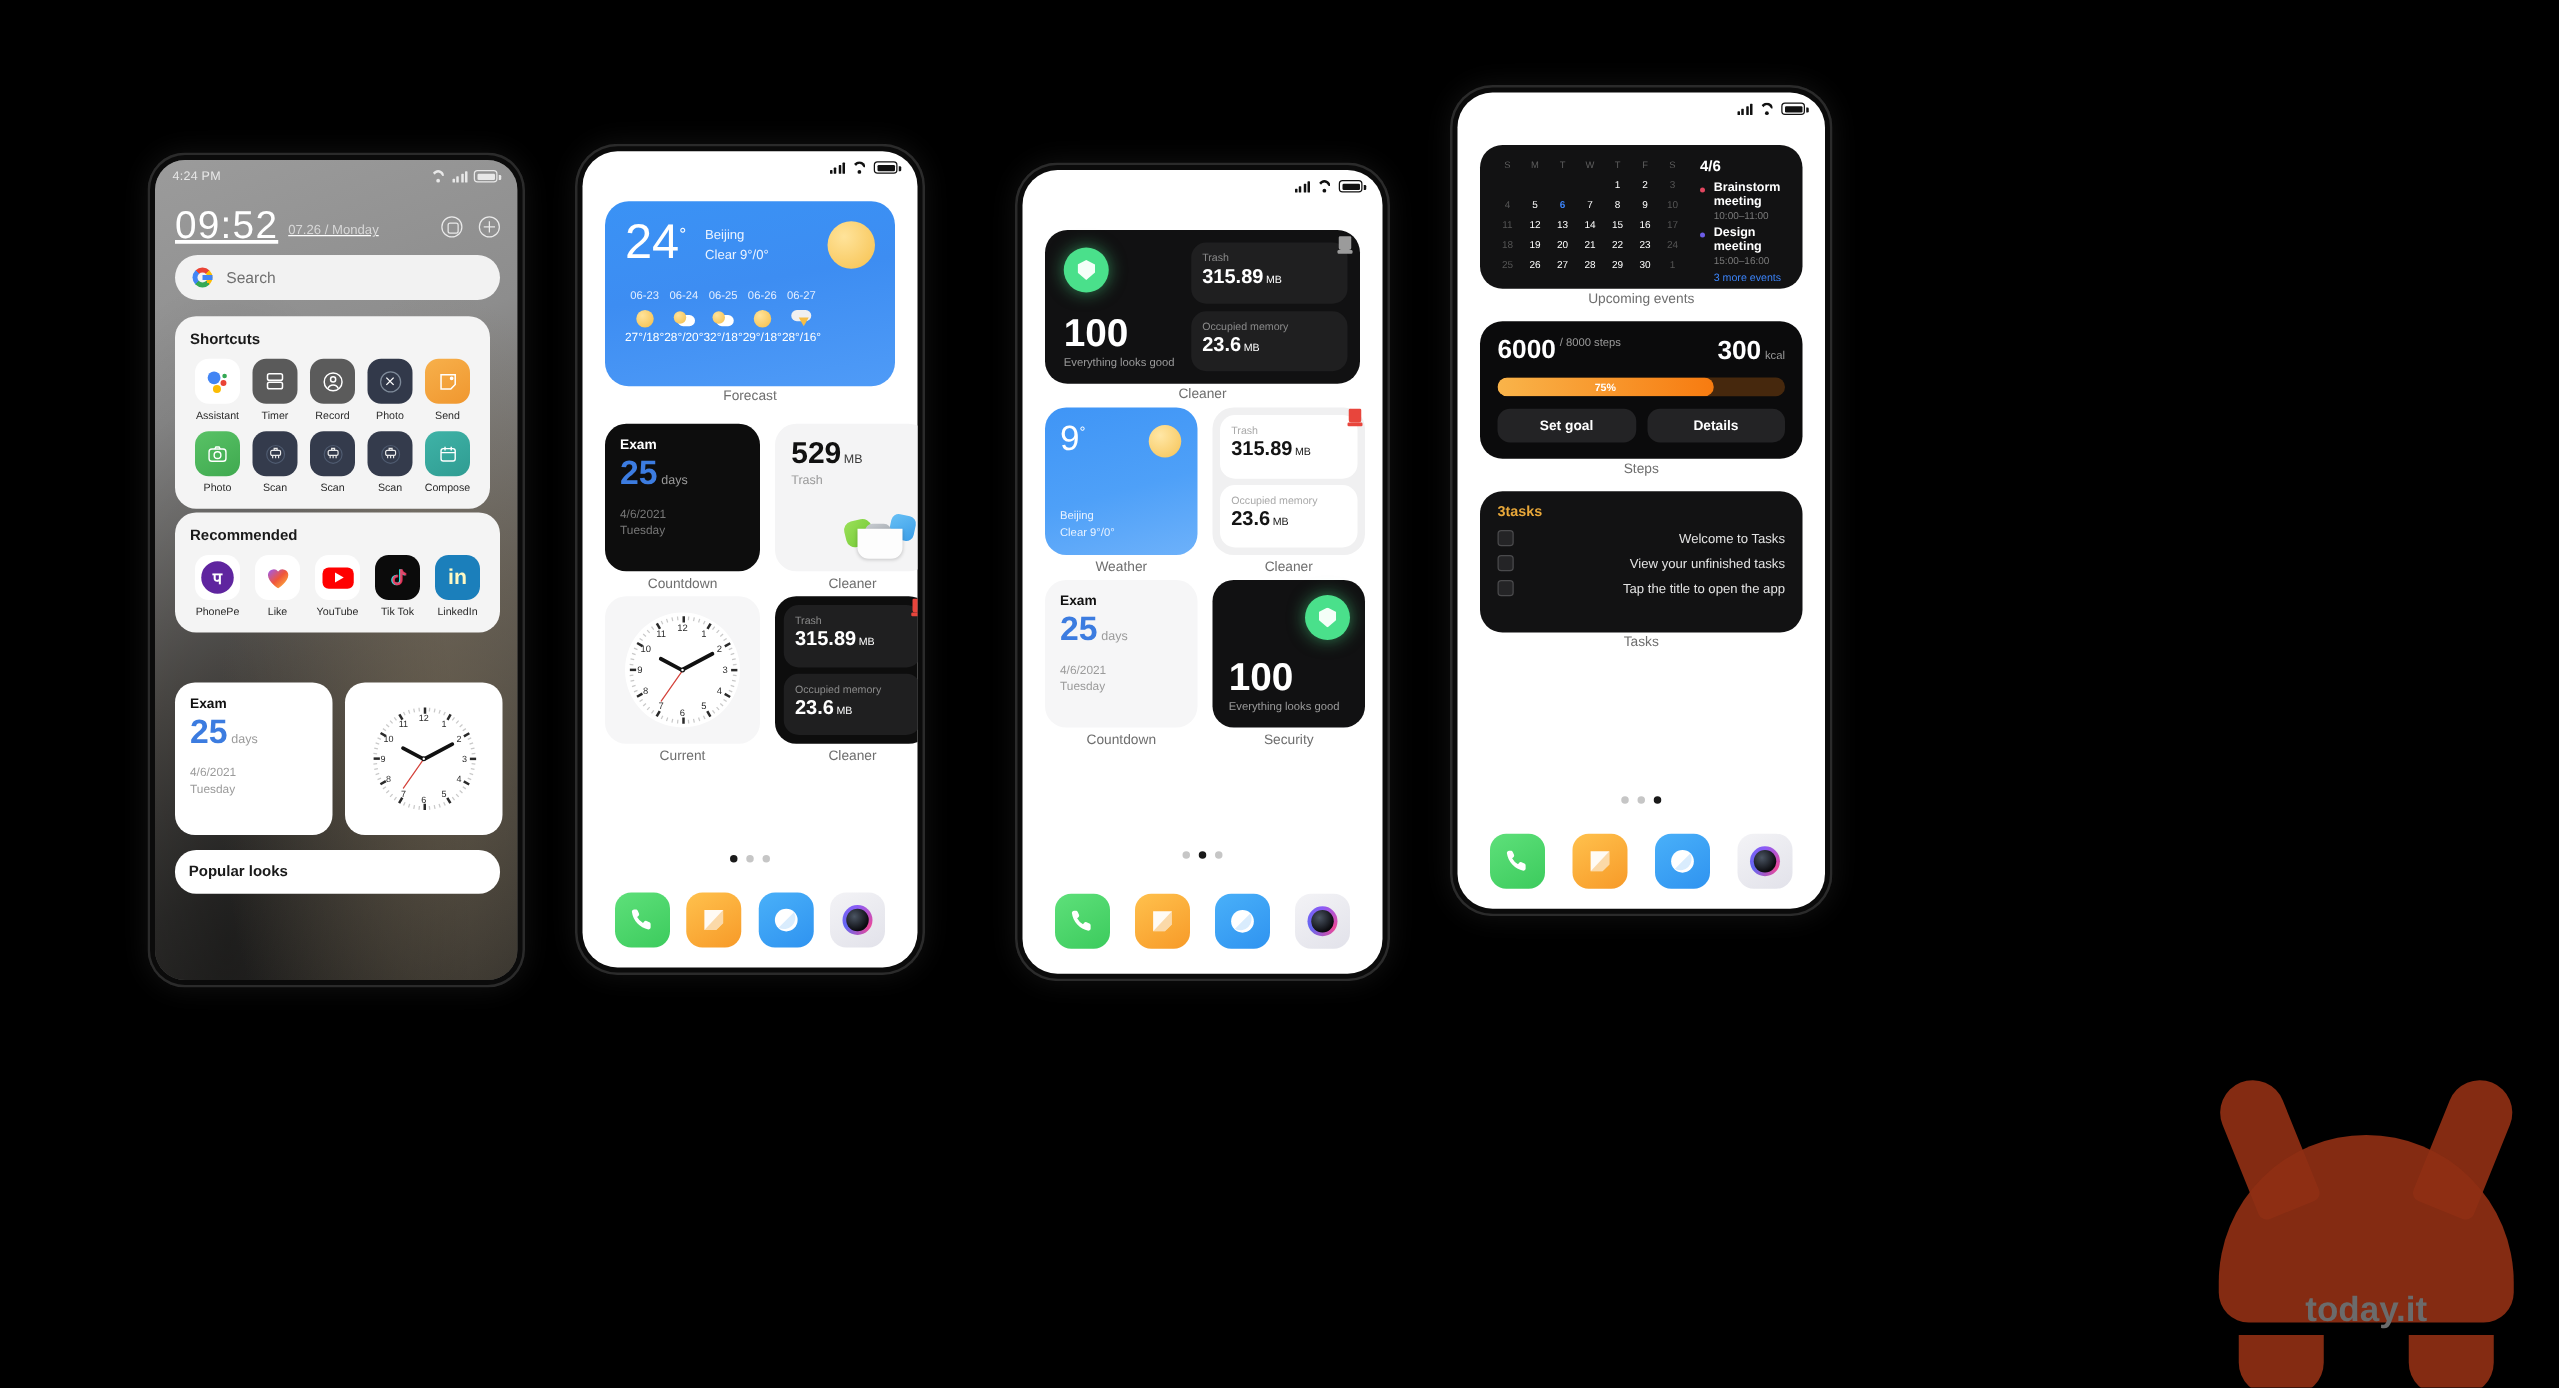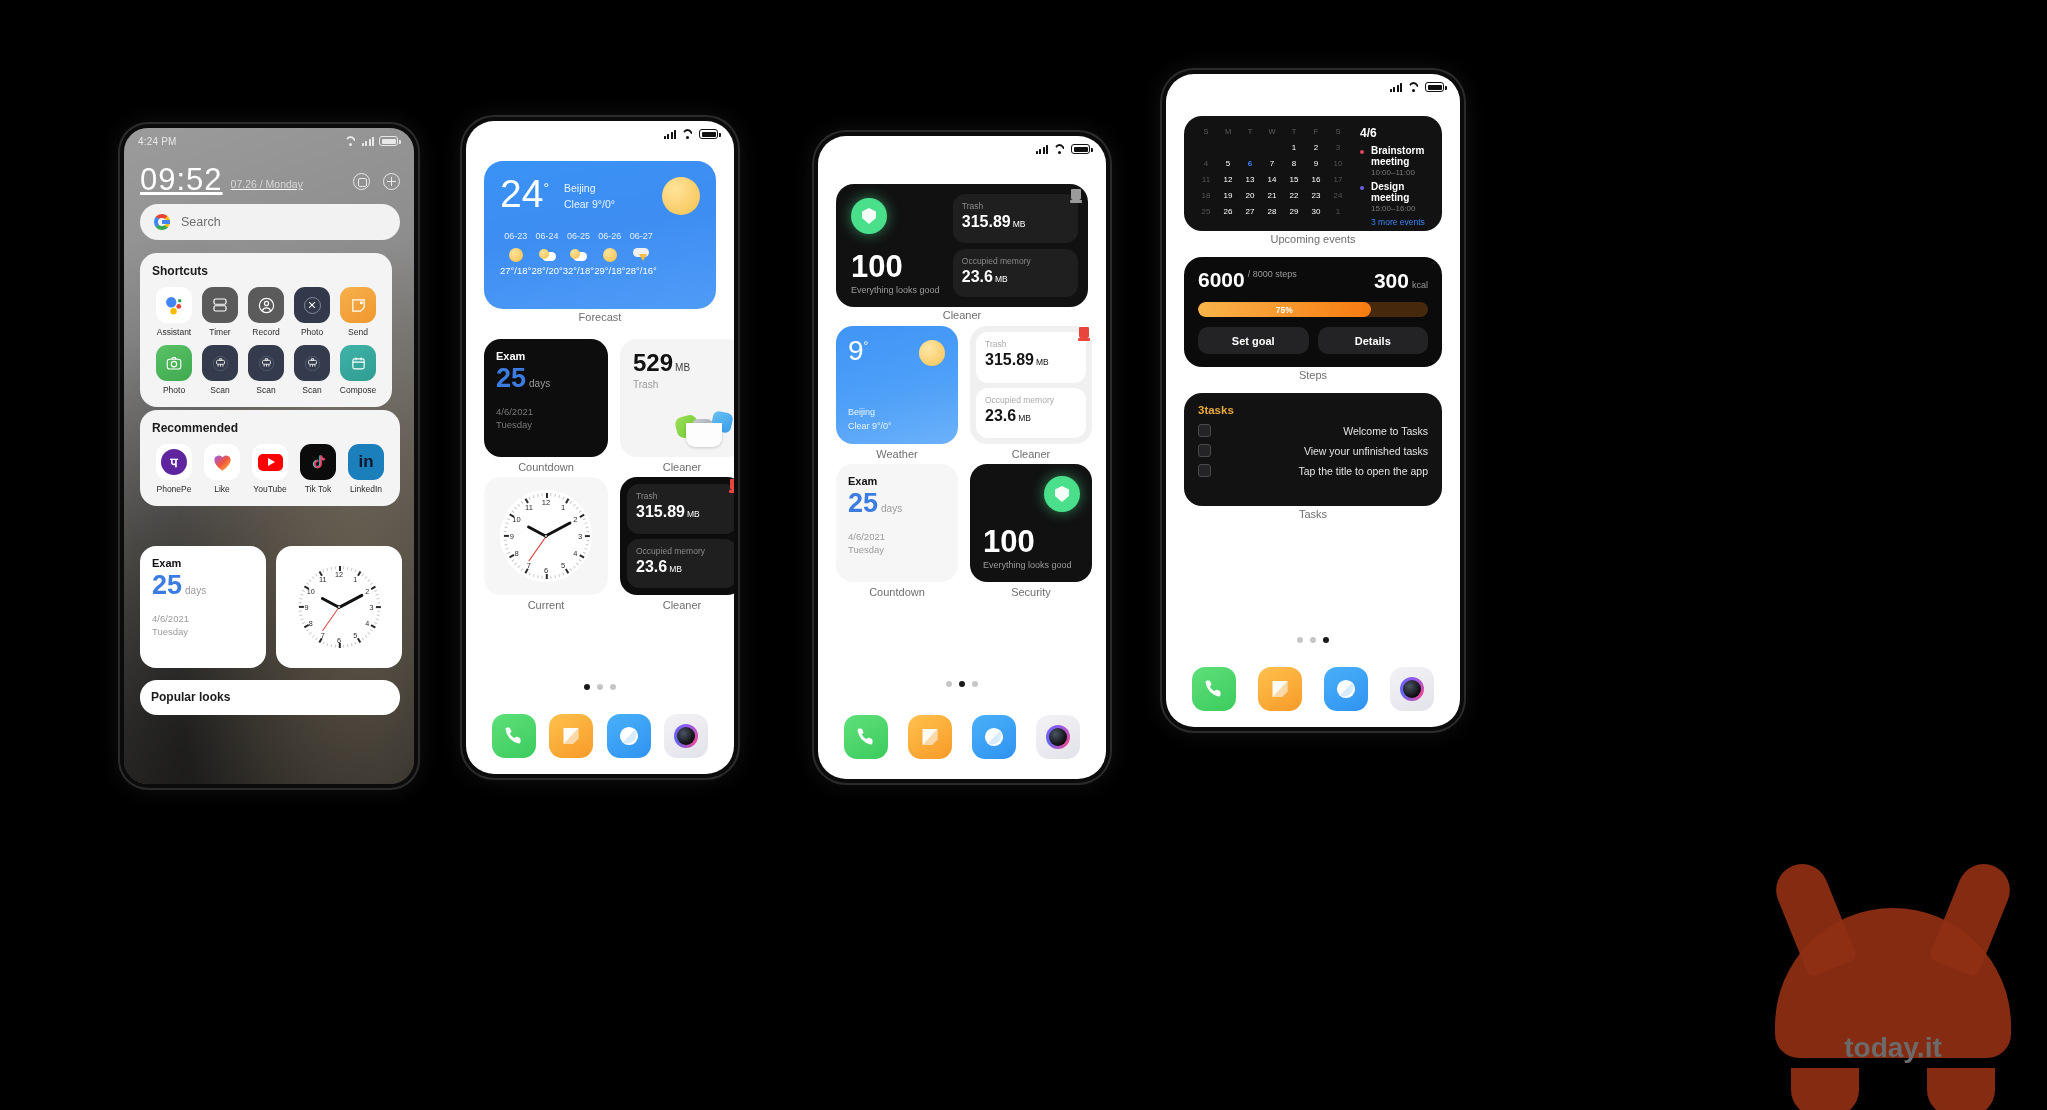--- a/index.html
+++ b/index.html
@@ -441,21 +441,21 @@
           <div class="app">
             <div class="tile" style="background:#0b0b0b">
               <svg width="19" height="19" viewBox="0 0 24 24">
                   <path fill="#25f4ee" d="M13 3h2.6c.3 2 1.6 3.4 3.7 3.7v2.6c-1.4 0-2.7-.4-3.7-1.2v5.8a5.3 5.3 0 1 1-5.3-5.3c.3 0 .5 0 .8.1v2.7a2.6 2.6 0 1 0 1.9 2.5z"></path>
                   <path fill="#fe2c55" d="M14 3h2.6c.3 2 1.6 3.4 3.7 3.7v2.6c-1.4 0-2.7-.4-3.7-1.2v5.8a5.3 5.3 0 1 1-5.3-5.3c.3 0 .5 0 .8.1v2.7a2.6 2.6 0 1 0 1.9 2.5z" opacity=".85"></path>
                 </svg>
             </div>
             <div class="lbl">Tik Tok</div>
           </div>
           <div class="app">
-            <div class="tile" style="background:#1b7fbb;color:#0f172a;font-size:17px;font-weight:bold">in</div>
+            <div class="tile" style="background:#1b7fbb;color:#fef9c3;font-size:17px;font-weight:bold">in</div>
             <div class="lbl">LinkedIn</div>
           </div>
         </div>
       </div>
 
       <div id="c-exam">
         <div class="exam-t">Exam</div>
         <div class="exam-n"><span>25</span><span class="exam-u">days</span></div>
         <div class="exam-d"><span>4/6/2021</span><br><span>Tuesday</span></div>
       </div>

